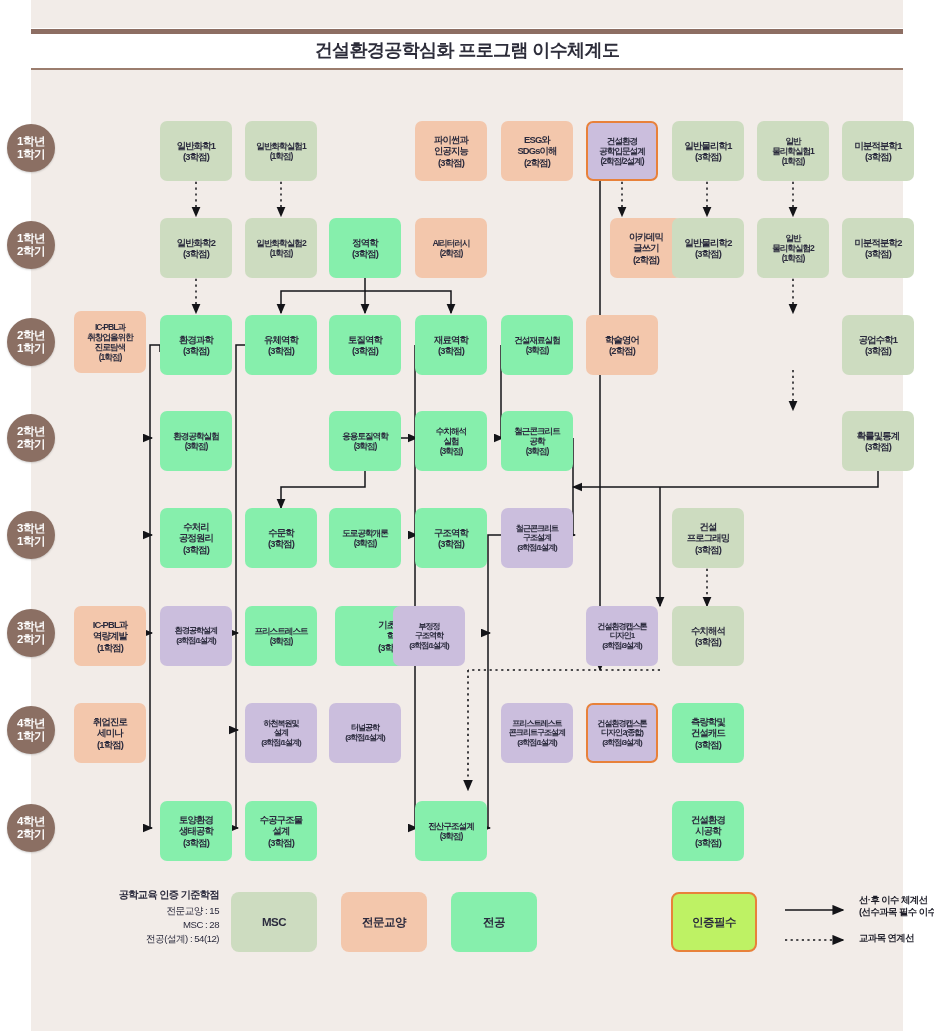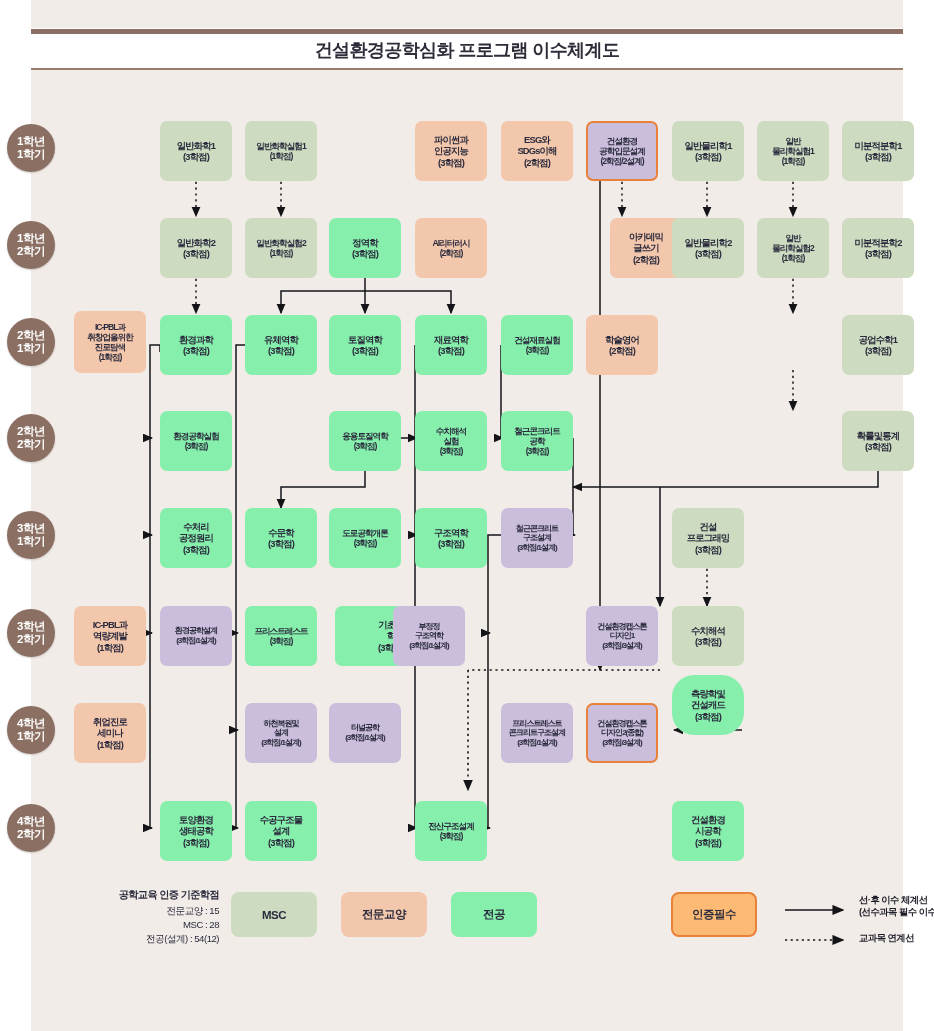--- a/index.html
+++ b/index.html
@@ -60,25 +60,25 @@
   .fs-xs{font-size:8.1px;letter-spacing:-1.05px;}
 
   
   .legend{position:absolute;left:31px;top:888px;width:872px;height:80px;}
   .credits{
     position:absolute;left:48px;top:0px;width:140px;text-align:right;
     font-size:9.6px;line-height:1.45;letter-spacing:-0.5px;color:#2b2b3d;
   }
   .credits .hdr{font-weight:bold;font-size:10.2px;margin-bottom:1px;letter-spacing:-0.6px;}
   .swatch{
-    position:absolute;top:4px;width:86px;height:45px;border-radius:8px;
+    position:absolute;top:4px;width:86px;height:60px;border-radius:8px;
     display:flex;align-items:center;justify-content:center;
     font-size:11.5px;font-weight:bold;color:#2b2b3d;letter-spacing:-0.5px;
   }
-  .swatch.outline{background:#fdba74;border:2.5px solid #e8813a;box-sizing:border-box;}
+  .swatch.outline{background:#bef264;border:2.5px solid #e8813a;box-sizing:border-box;}
   .lg-line{position:absolute;font-size:9.4px;font-weight:bold;letter-spacing:-0.55px;line-height:1.3;color:#1d1d28;}
 </style>
 </head>
 <body>
 
 <div id="root">
 
   <div class="topstrip"></div>
   <div class="rule-thick"></div>
   <div class="titleband"></div>
@@ -398,21 +398,21 @@
   <div class="course t-design fs-xs" style="left:501px;top:703px;">
     <span class="cname">프리스트레스트
 콘크리트구조설계</span>
     <span class="ccred">(3학점/1설계)</span>
   </div>
   <div class="course t-design req fs-xs" style="left:586px;top:703px;">
     <span class="cname">건설환경캡스톤
 디자인2(종합)</span>
     <span class="ccred">(3학점/3설계)</span>
   </div>
-  <div class="course t-major" style="left:672px;top:675px;border-radius:22px;">
+  <div class="course t-major" style="left:672px;top:703px;">
     <span class="cname">측량학및
 건설캐드</span>
     <span class="ccred">(3학점)</span>
   </div>
 
   <div class="course t-major" style="left:160px;top:801px;">
     <span class="cname">토양환경
 생태공학</span>
     <span class="ccred">(3학점)</span>
   </div>

